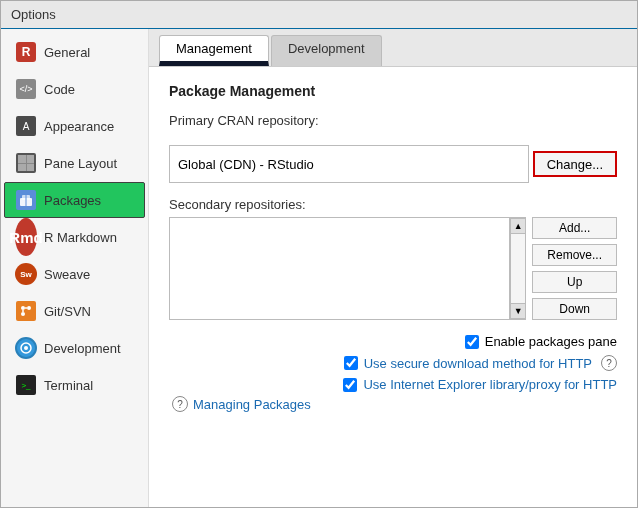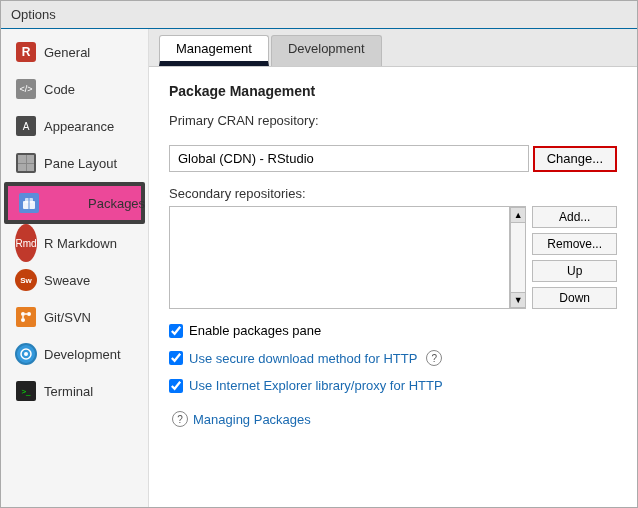--- a/index.html
+++ b/index.html
@@ -42,23 +42,22 @@
       display: flex;
       align-items: center;
       padding: 6px 10px;
       cursor: pointer;
       color: #333;
       border: 1px solid transparent;
       margin: 1px 3px;
       border-radius: 2px;
     }
     .sidebar-item.active {
-      background: #ec4899;
-      border: 4px solid #404040;
-      gap: 41px;
+      background: #22c55e;
+      border: 1px solid #404040;
     }
     .sidebar-icon {
       width: 22px;
       height: 22px;
       margin-right: 7px;
       display: flex;
       align-items: center;
       justify-content: center;
       flex-shrink: 0;
     }
@@ -114,21 +113,21 @@
       display: flex;
       align-items: center;
       margin-bottom: 14px;
     }
     .repo-input {
       flex: 1;
       border: 1px solid #bbb;
       padding: 4px 8px;
       font-size: 13px;
       background: #fff;
-      height: 27px;
+      height: 38px;
     }
     .change-btn {
       margin-left: 4px;
       padding: 3px 12px;
       border: 2px solid #cc0000;
       background: #f5f5f5;
       font-size: 13px;
       cursor: pointer;
       height: 26px;
     }
@@ -175,22 +174,23 @@
       border: 1px solid #bbb;
       background: #f5f5f5;
       font-size: 12px;
       cursor: pointer;
       min-width: 70px;
       text-align: center;
     }
     .checkboxes {
       display: flex;
       flex-direction: column;
-      gap: 12px;
-      margin-bottom: 18px;
+      gap: 6px;
+      margin-bottom: 4px;
+      align-items: flex-end;
     }
     .checkbox-row {
       display: flex;
       align-items: center;
       gap: 6px;
       font-size: 13px;
     }
     .checkbox-row input[type="checkbox"] {
       width: 14px;
       height: 14px;
@@ -257,21 +257,21 @@
       width: 20px; height: 20px;
       background: #5b8dd9;
       border-radius: 2px;
       display: flex; align-items: center; justify-content: center;
     }
     .icon-rmd {
       width: 22px; height: 38px;
       background: #c0392b;
       border-radius: 50%;
       display: flex; align-items: center; justify-content: center;
-      color: white; font-size: 10px; font-weight: normal;
+      color: white; font-size: 15px; font-weight: bold;
     }
     .icon-sweave {
       width: 22px; height: 22px;
       background: #c2410c;
       border-radius: 50%;
       display: flex; align-items: center; justify-content: center;
       color: white; font-size: 8px; font-weight: bold;
     }
     .icon-spelling {
       width: 20px; height: 20px;

